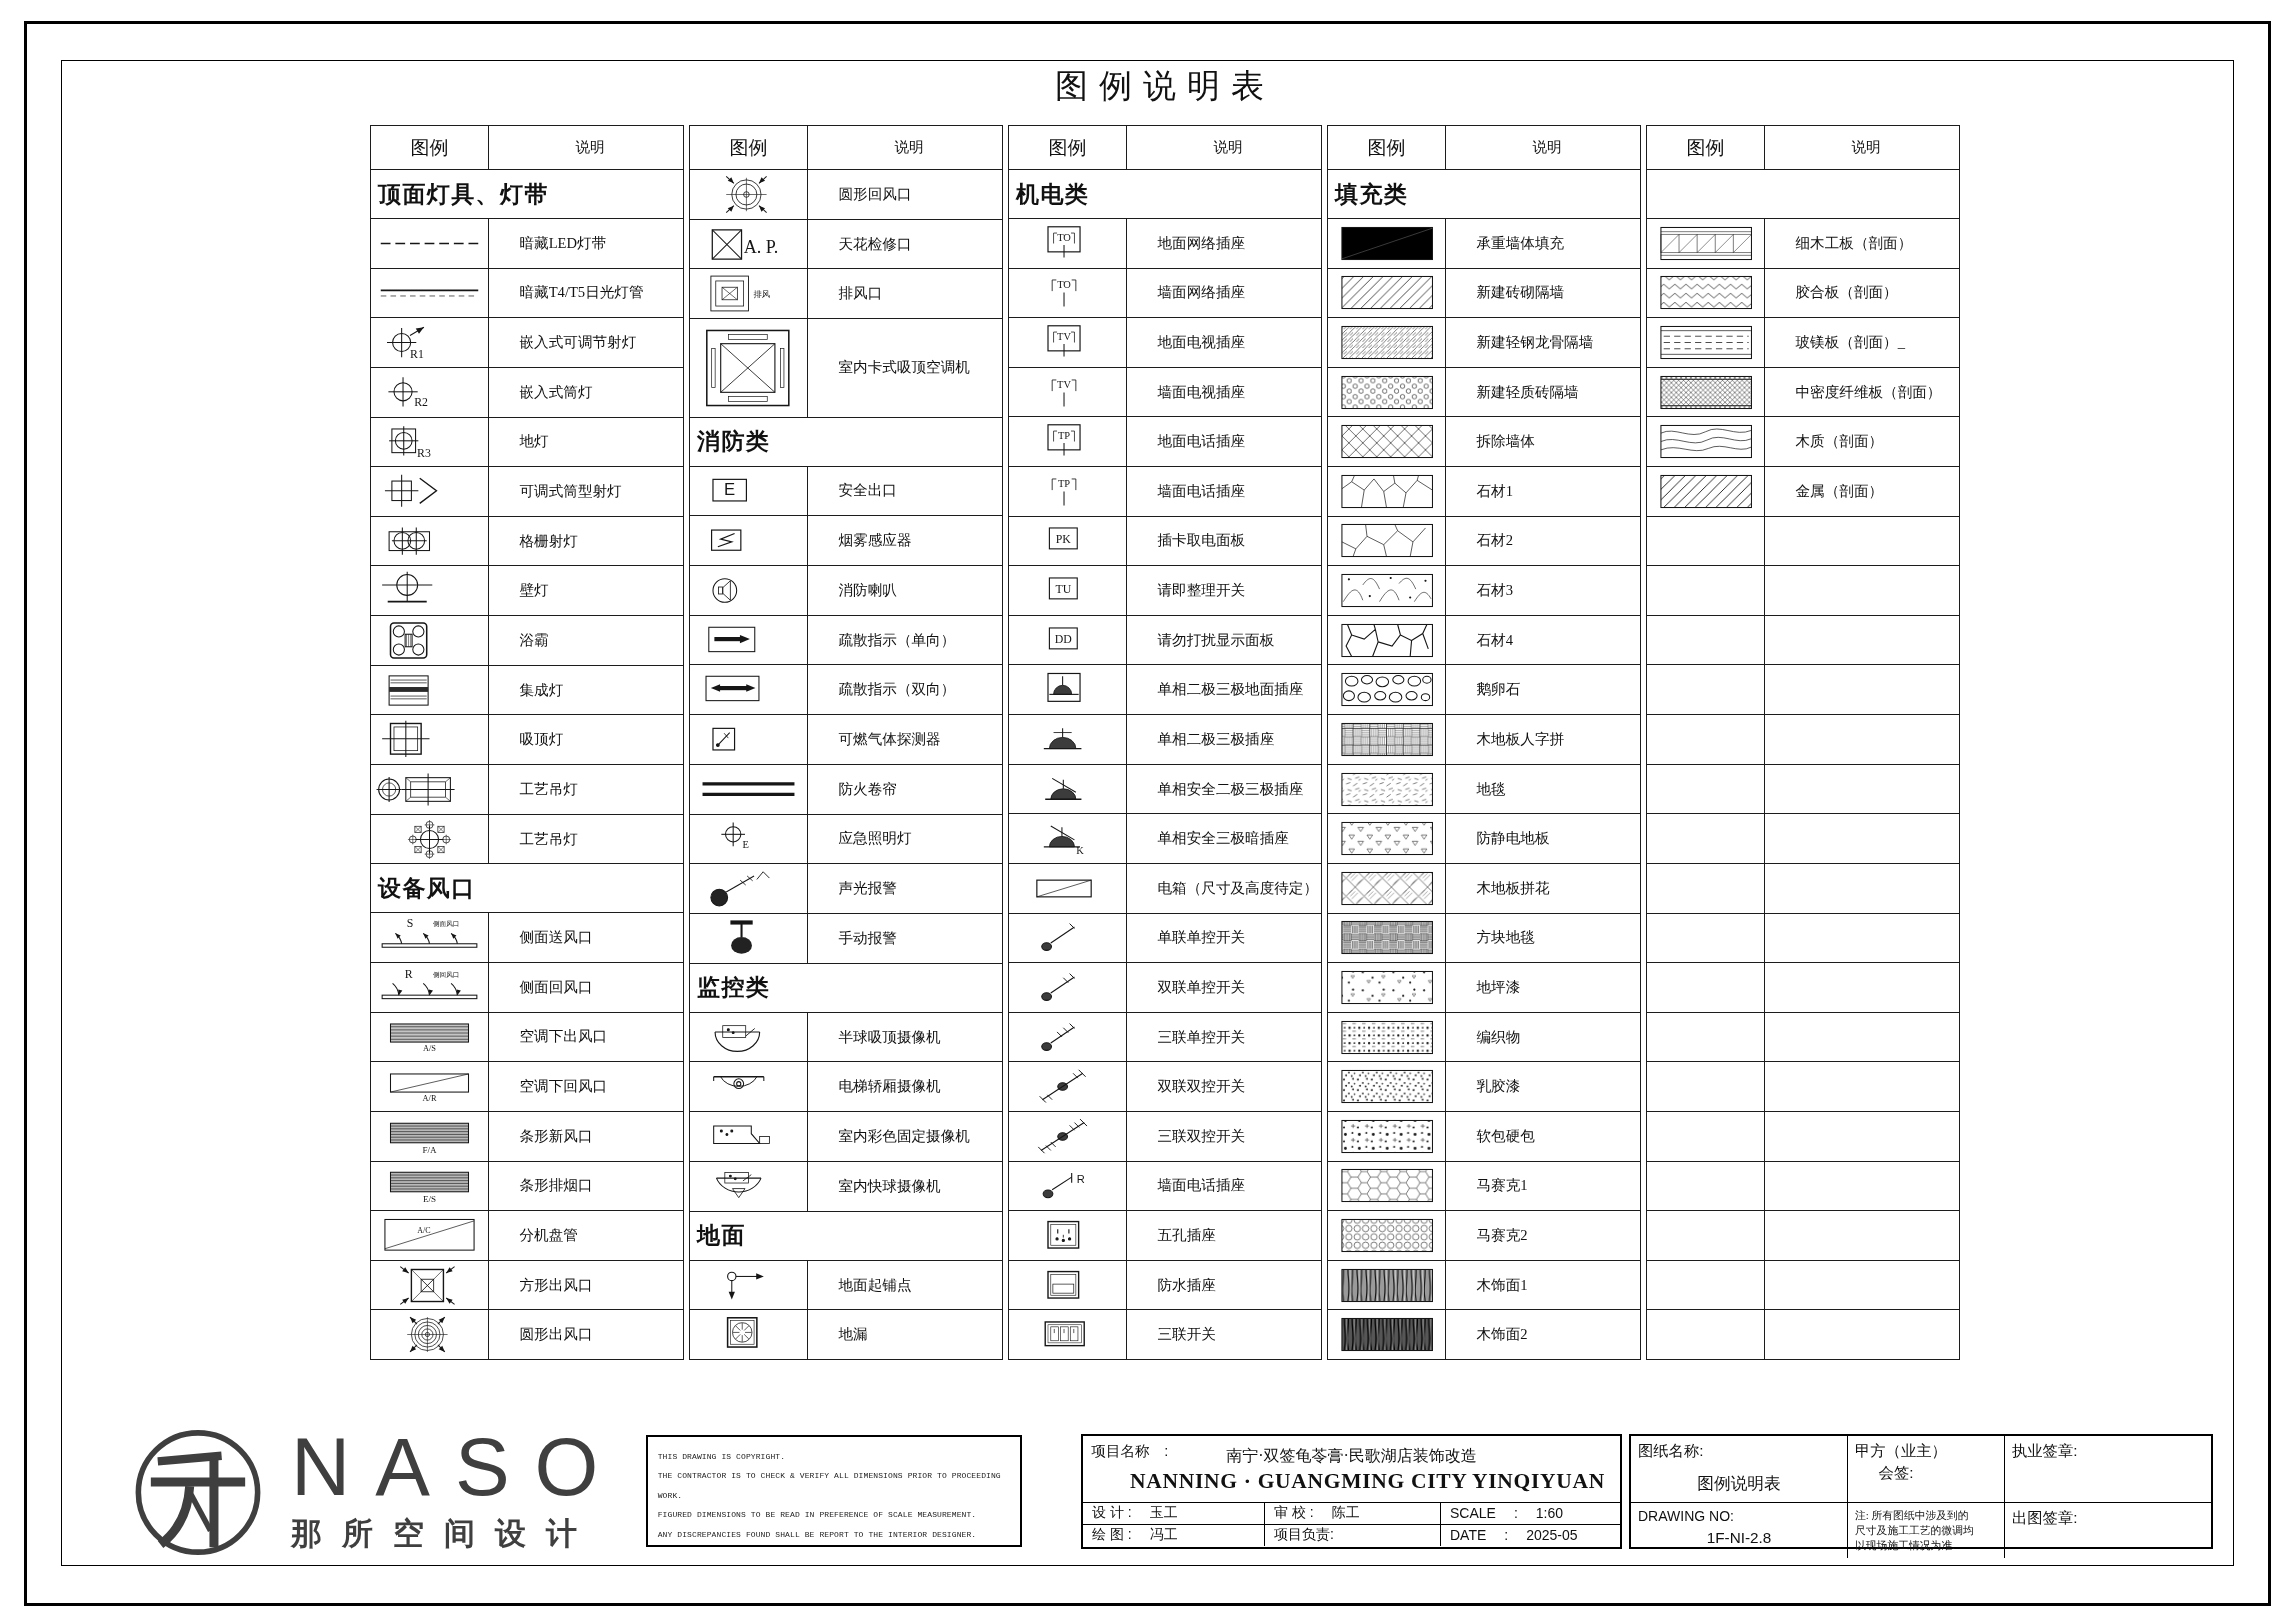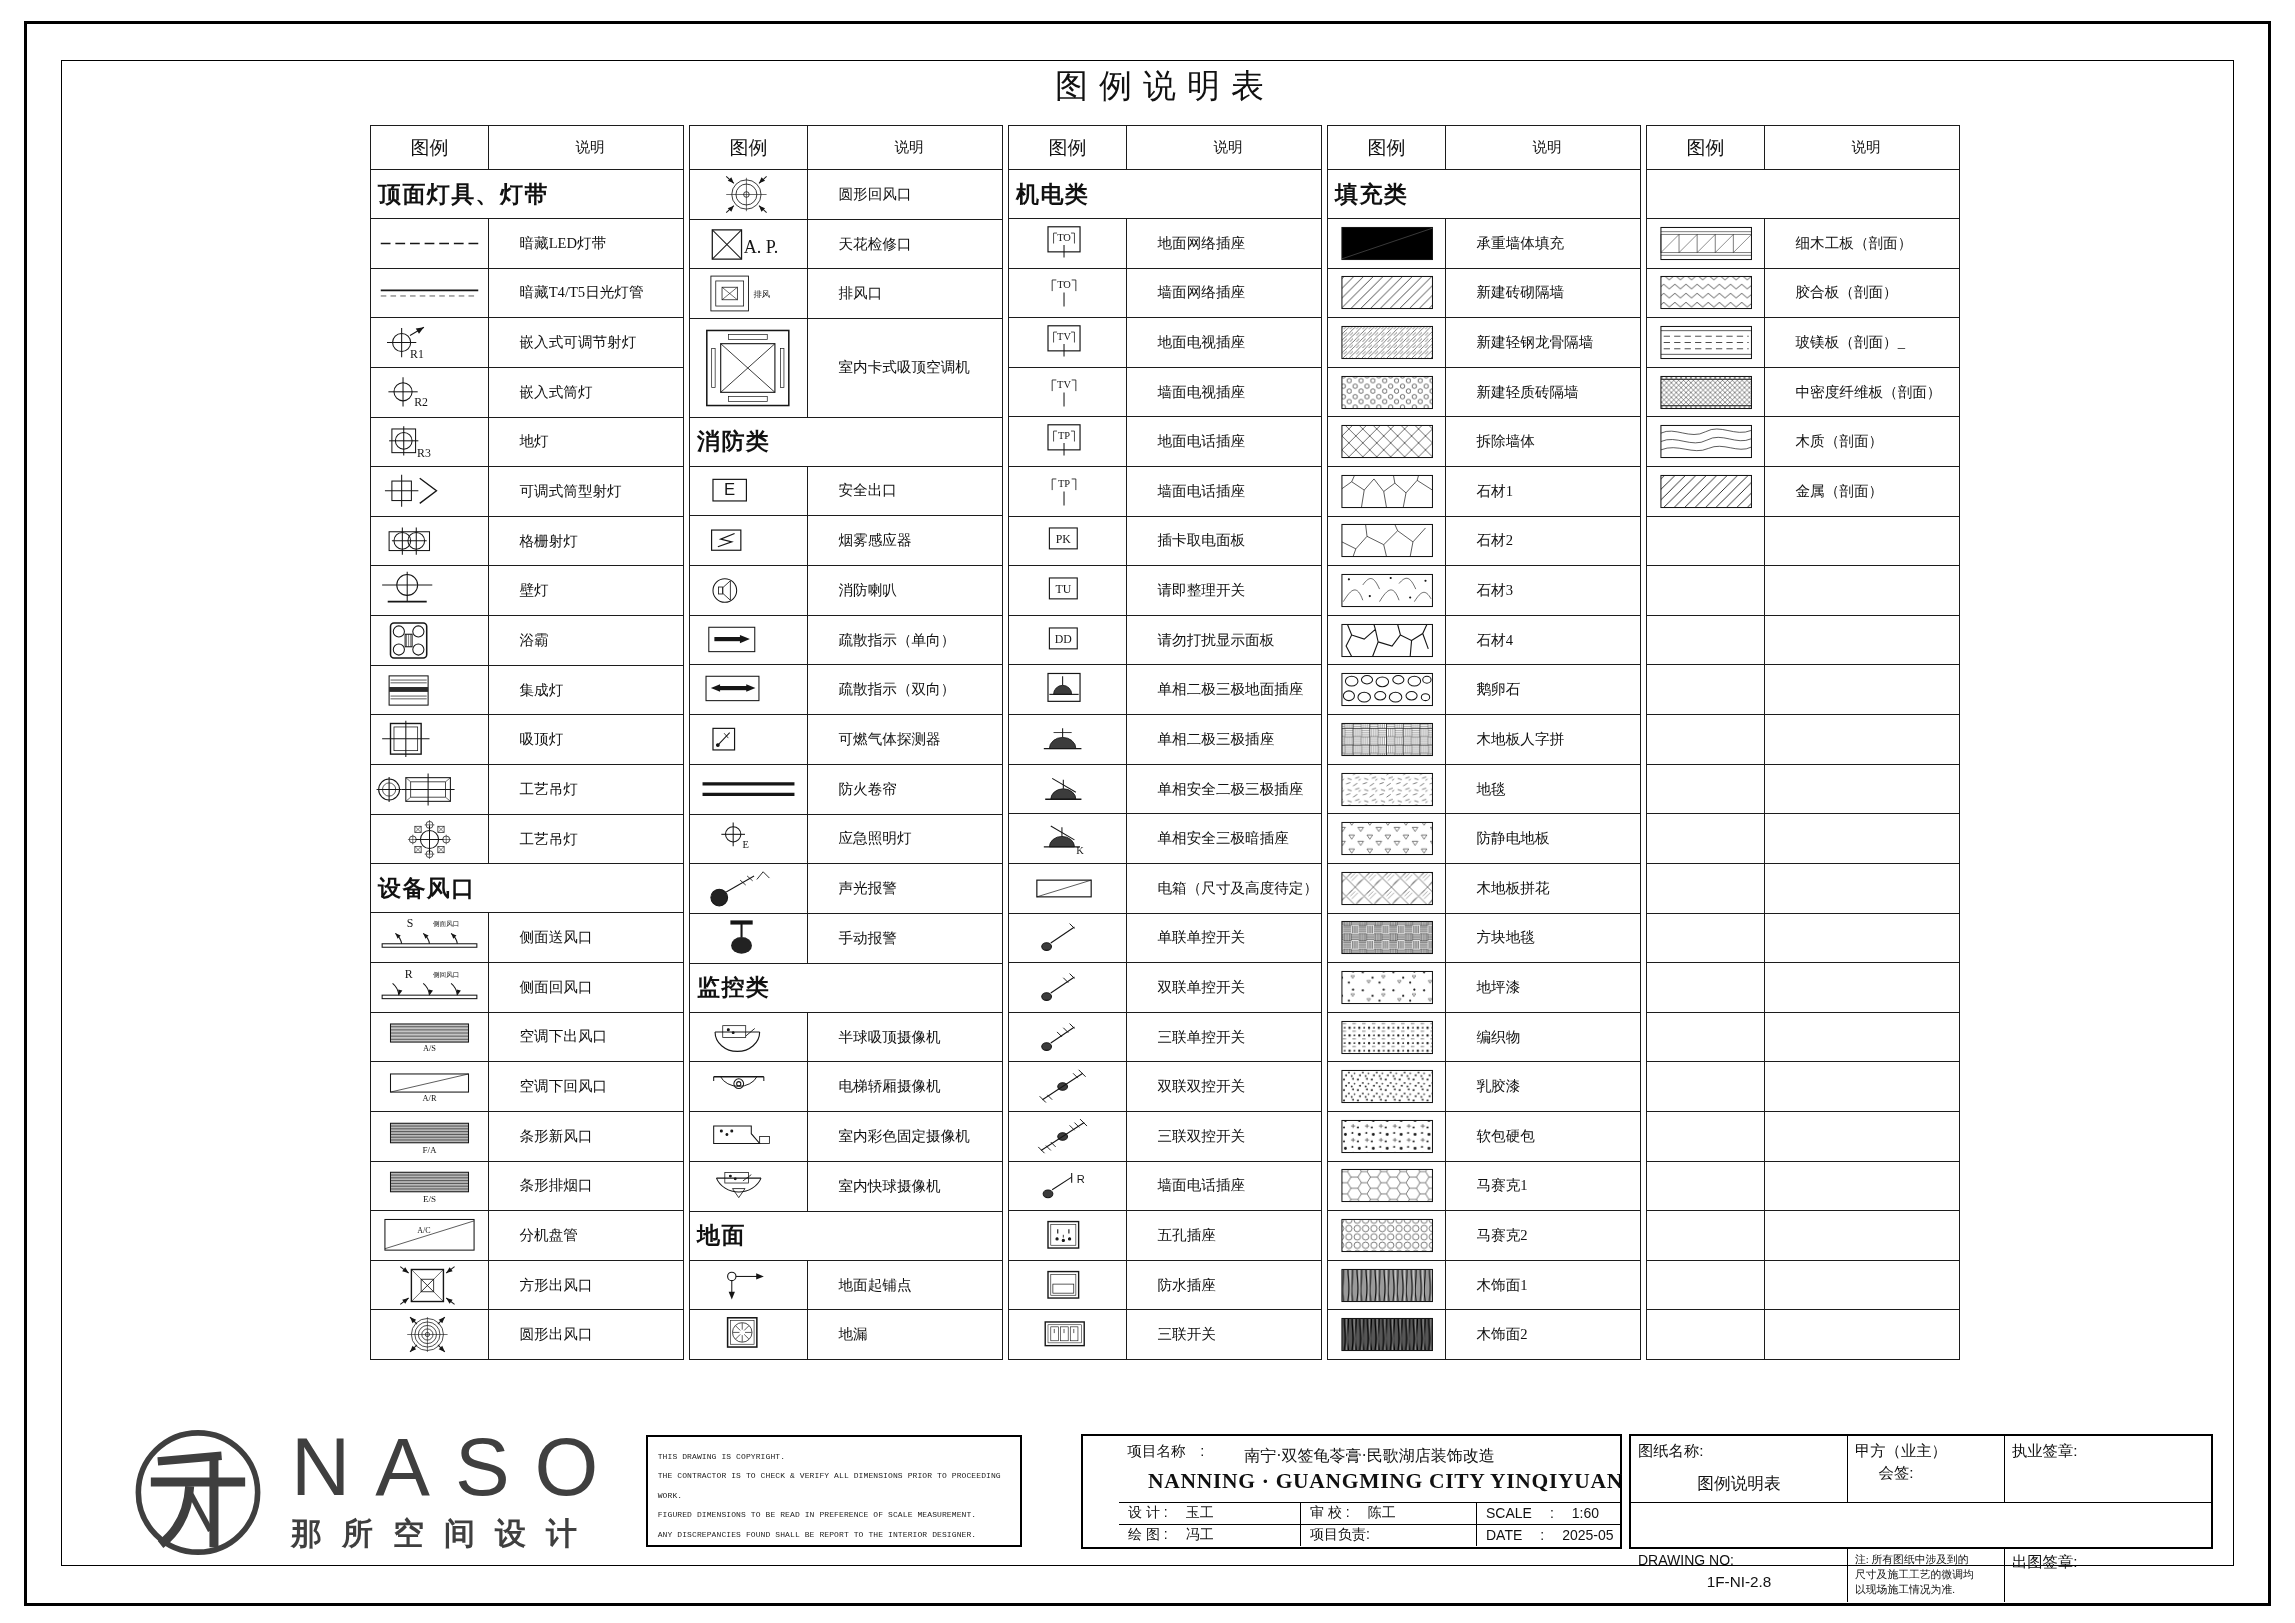--- a/index.html
+++ b/index.html
@@ -19,34 +19,34 @@
   .sym{width:118px;border-right:0.7px solid #1c1c1c;display:flex;align-items:center;justify-content:center;box-sizing:border-box;}
   .desc{flex:1;display:flex;align-items:center;padding-left:30.5px;font-size:14.6px;box-sizing:border-box;}
   .lrow.header .hdr{padding-left:0;}
   svg text{stroke:none;}
   
   #naso{position:absolute;left:130px;top:1428px;display:flex;align-items:flex-start;gap:25px;color:#3f3f3f;}
   #naso .cjk{font-family:"Liberation Sans",sans-serif;}
   .naso-word{font-family:"Liberation Sans",sans-serif;font-size:82px;line-height:.95;letter-spacing:25px;font-weight:400;}
   .naso-cn{font-size:31px;letter-spacing:20px;font-weight:700;margin-top:7px;}
   #copybox{position:absolute;left:646px;top:1435px;width:376px;height:112px;border:2.8px solid #000;box-sizing:border-box;padding:9.7px 0 0 9.7px;font-family:"Liberation Mono",monospace;font-size:8px;line-height:2.45;color:#222;letter-spacing:0.1px;}
-  #projbox{position:absolute;left:1081px;top:1434px;width:541px;height:115px;border:2.8px solid #000;box-sizing:border-box;font-family:"Liberation Sans",sans-serif;padding-left:36px;}
+  #projbox{position:absolute;left:1081px;top:1434px;width:541px;height:115px;border:2.8px solid #000;box-sizing:border-box;font-family:"Liberation Sans",sans-serif;}
   .pb-top{height:67px;border-bottom:1.4px solid #000;position:relative;box-sizing:border-box;}
   .pb-label{position:absolute;left:8.3px;top:5.6px;font-size:14.6px;}
   .pb-cn{position:absolute;left:0;top:9.7px;width:100%;text-align:center;font-size:16px;font-family:"Liberation Serif",serif;}
   .pb-en{position:absolute;left:16px;top:33px;width:100%;text-align:center;font-size:21.5px;font-weight:bold;letter-spacing:0.7px;font-family:Liberation Serif, serif;}
   .pb-grid{display:grid;grid-template-columns:182px 176px 1fr;grid-template-rows:1fr 1fr;height:43px;}
   .pb-cell{border-right:1.4px solid #000;border-bottom:1.4px solid #000;display:flex;align-items:center;padding-left:9px;font-size:14px;box-sizing:border-box;white-space:nowrap;}
   .pb-cell:nth-child(3n){border-right:none;}
   .pb-cell:nth-child(n+4){border-bottom:none;}
   .pb-cell .v{margin-left:18px;}
   #rightbox{position:absolute;left:1629px;top:1434px;width:584px;height:115px;border:2.8px solid #000;box-sizing:border-box;display:grid;grid-template-columns:217px 157px 1fr;grid-template-rows:67px 1fr;font-family:"Liberation Sans",sans-serif;}
   .rb{border-right:1.4px solid #000;border-bottom:1.4px solid #000;box-sizing:border-box;padding:4.9px 7px;position:relative;}
   .rb.lastcol{border-right:none;}
-  .rb.lastrow{border-bottom:none;margin-top:44px;}
+  .rb.lastrow{border-bottom:none;}
   .rb .cap{font-size:15.3px;}
   .rb .mid{text-align:center;font-size:16.7px;margin-top:9.7px;font-family:"Liberation Serif",serif;}
   .rb .mid2{text-align:center;font-size:15.3px;margin-top:5.6px;}
   .rb .note{font-size:10.8px;line-height:1.4;font-family:"Liberation Serif",serif;}
   .rb .cap2{font-size:15.3px;margin-left:23.6px;margin-top:1px;}
 </style>
 </head>
 <body>
 
 <div class="frame-outer"></div>

